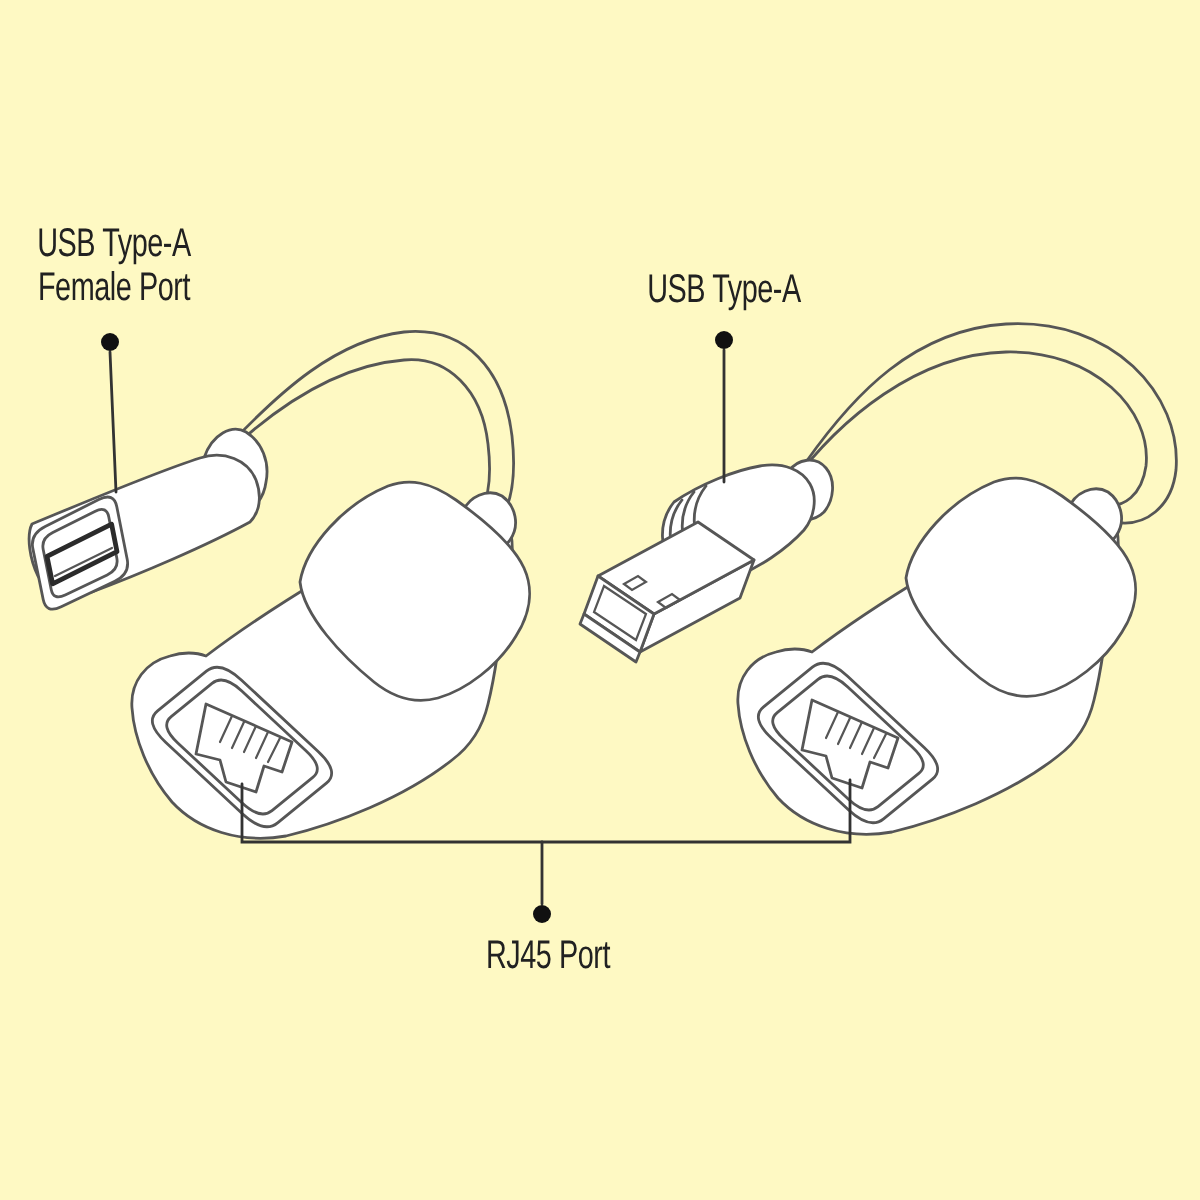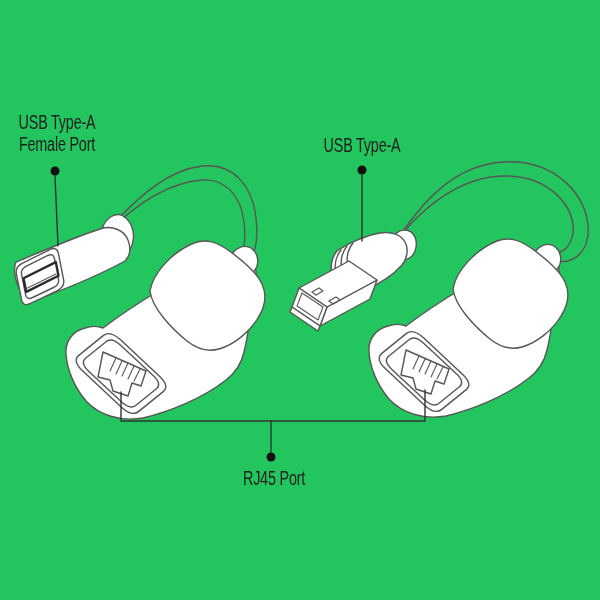--- a/index.html
+++ b/index.html
@@ -1,17 +1,17 @@
 <!DOCTYPE html>
 <html><head>
 <meta charset="utf-8">
 <style>
   html,body{margin:0;padding:0;background:#fff;}
   #stage{
-    position:relative;width:600px;height:600px;background:#22c55e;
+    position:relative;width:600px;height:600px;background:#fef9c3;
     font-family:"Liberation Sans",sans-serif;overflow:hidden;
   }
   #stage svg{position:absolute;left:0;top:0;}
   .ln{fill:#ffffff;stroke:#565656;stroke-width:1.4;stroke-linejoin:round;stroke-linecap:round;}
   .lno{fill:none;stroke:#565656;stroke-width:1.4;stroke-linejoin:round;stroke-linecap:round;}
   .dark{fill:#ffffff;stroke:#2b2b2b;stroke-width:2.4;stroke-linejoin:round;}
   .thin{fill:none;stroke:#565656;stroke-width:1.1;stroke-linecap:round;}
   .callout{fill:none;stroke:#333333;stroke-width:1.4;stroke-linecap:round;}
   .dot{fill:#111111;stroke:none;}
   .label{

